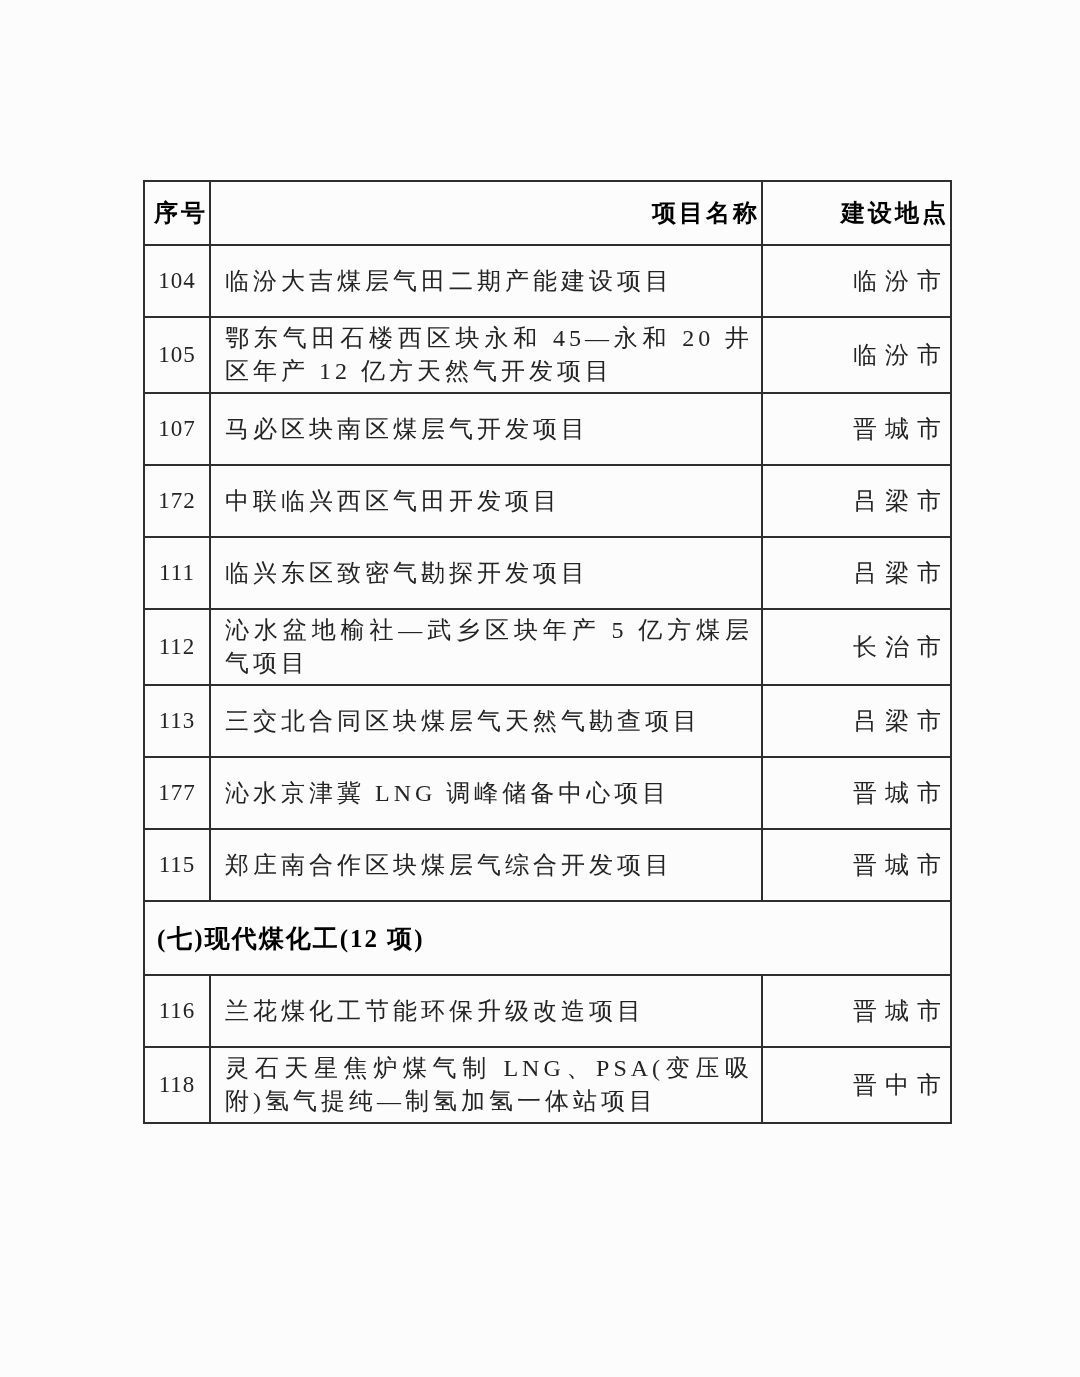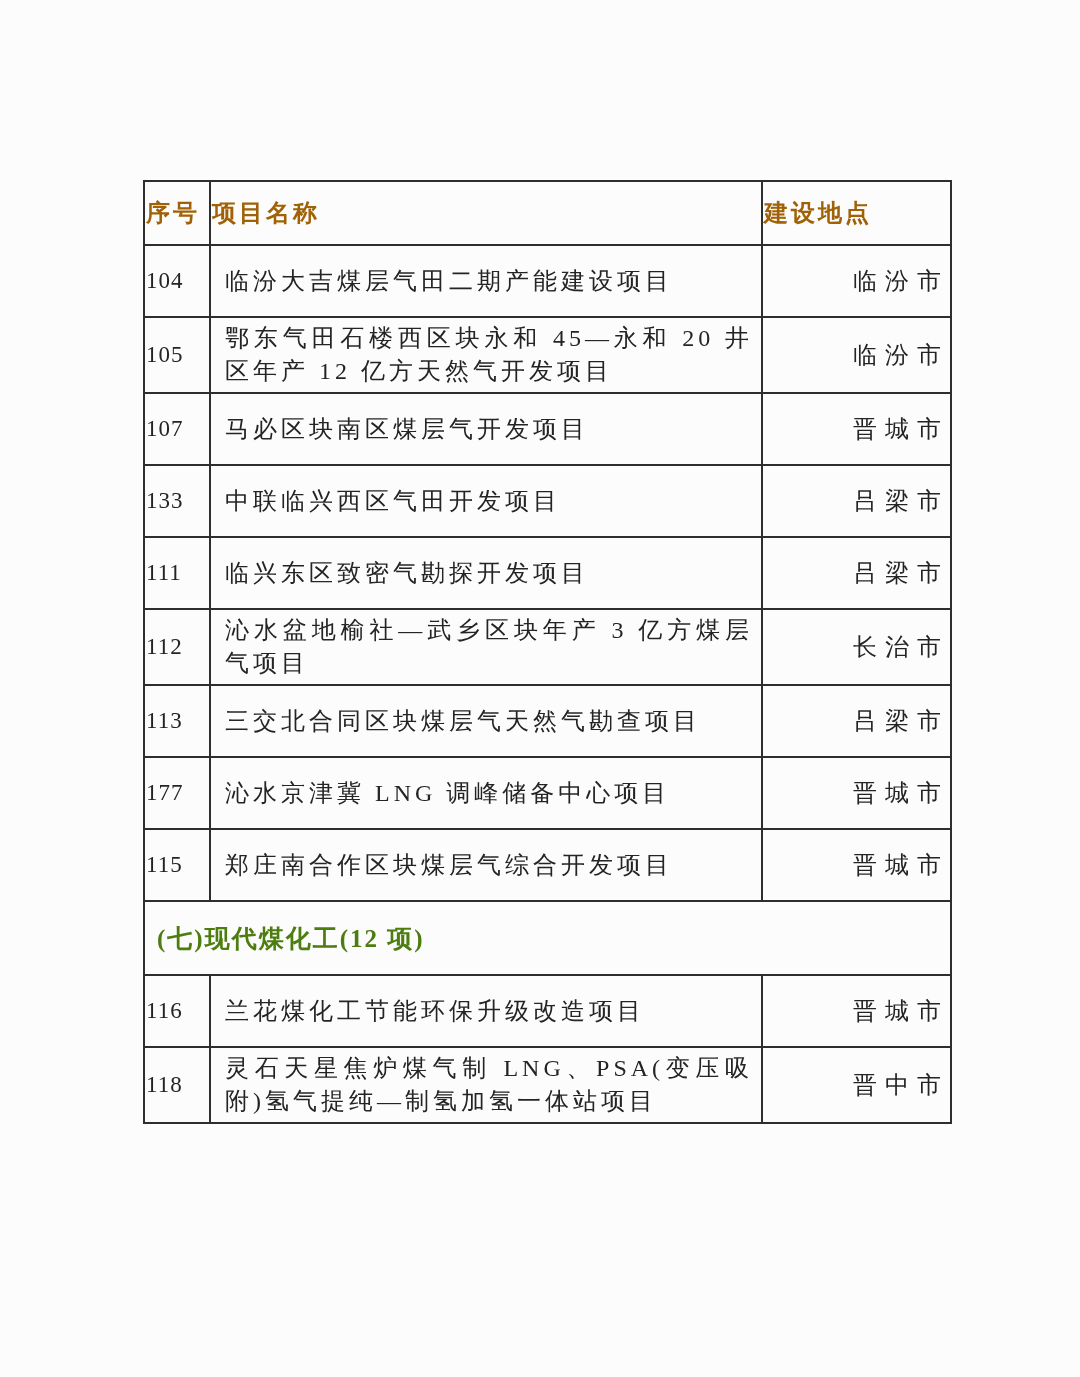--- a/index.html
+++ b/index.html
@@ -32,30 +32,30 @@
     border: 2px solid #2e2e2e;
     vertical-align: middle;
     background: transparent;
   }
   .doc-table th {
     height: 60px;
     font-family: "Liberation Sans", "DejaVu Sans", sans-serif;
     font-weight: bold;
     font-size: 24px;
     letter-spacing: 3px;
-    text-align: left;
-    color: #a16207;
+    text-align: right;
+    color: #000000;
   }
   .doc-table td {
     height: 62px;
     font-size: 24px;
     color: #242424;
   }
   .doc-table td.c-no {
-    text-align: left;
+    text-align: center;
     font-size: 23px;
     letter-spacing: 1px;
     font-family: Liberation Serif, serif;
   }
   .doc-table td.c-name {
     text-align: justify;
     padding: 4px 8px 4px 14px;
     letter-spacing: 4px;
     line-height: 33px;
   }
@@ -64,21 +64,21 @@
     letter-spacing: 8px;
     text-indent: 8px;
   }
   .doc-table td.c-section {
     text-align: left;
     padding: 4px 10px 4px 12px;
     font-size: 25px;
     font-weight: 600;
     letter-spacing: 2px;
     height: 64px;
-    color: #4d7c0f;
+    color: #000000;
   }
 </style>
 </head>
 <body>
 
 <div class="page">
   <table class="doc-table">
     <colgroup>
       <col class="col-no">
       <col class="col-name">
@@ -101,32 +101,32 @@
     <td class="c-no">105</td>
     <td class="c-name">鄂东气田石楼西区块永和 45—永和 20 井区年产 12 亿方天然气开发项目</td>
     <td class="c-city">临汾市</td>
   </tr>
         <tr>
     <td class="c-no">107</td>
     <td class="c-name">马必区块南区煤层气开发项目</td>
     <td class="c-city">晋城市</td>
   </tr>
         <tr>
-    <td class="c-no">133</td>
+    <td class="c-no">172</td>
     <td class="c-name">中联临兴西区气田开发项目</td>
     <td class="c-city">吕梁市</td>
   </tr>
         <tr>
     <td class="c-no">111</td>
     <td class="c-name">临兴东区致密气勘探开发项目</td>
     <td class="c-city">吕梁市</td>
   </tr>
         <tr>
     <td class="c-no">112</td>
-    <td class="c-name">沁水盆地榆社—武乡区块年产 3 亿方煤层气项目</td>
+    <td class="c-name">沁水盆地榆社—武乡区块年产 5 亿方煤层气项目</td>
     <td class="c-city">长治市</td>
   </tr>
         <tr>
     <td class="c-no">113</td>
     <td class="c-name">三交北合同区块煤层气天然气勘查项目</td>
     <td class="c-city">吕梁市</td>
   </tr>
         <tr>
     <td class="c-no">177</td>
     <td class="c-name">沁水京津冀 LNG 调峰储备中心项目</td>

